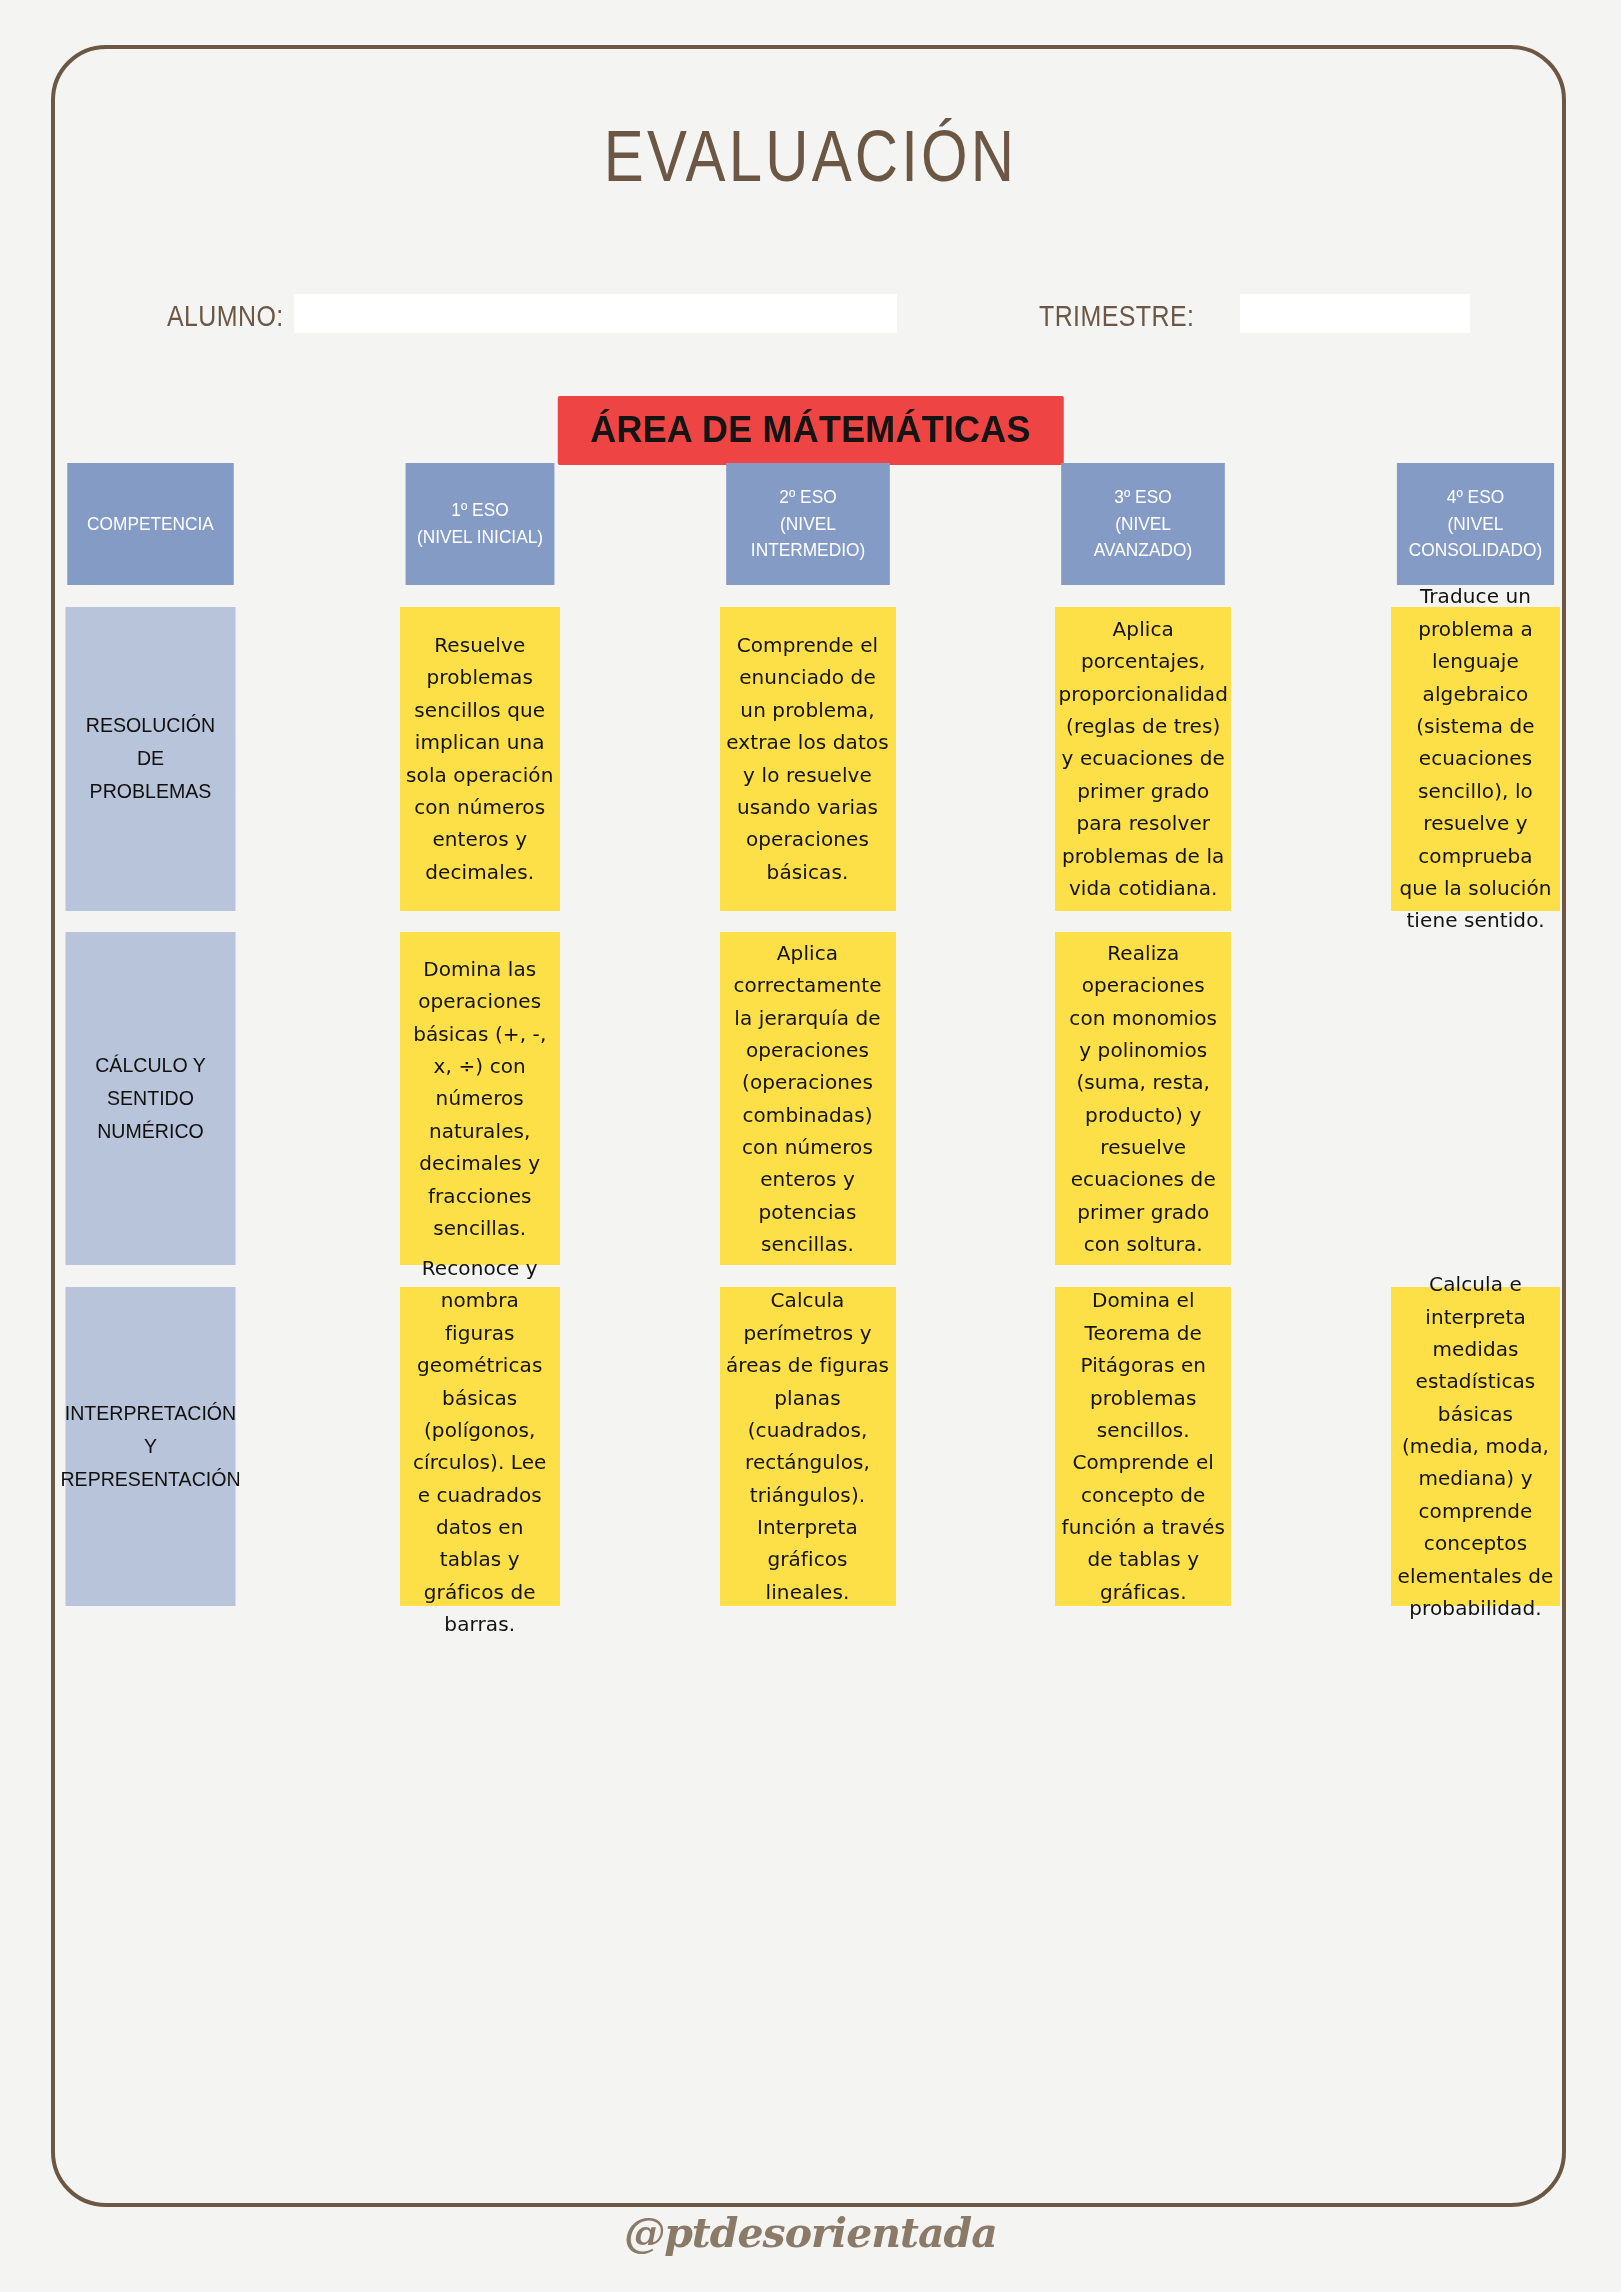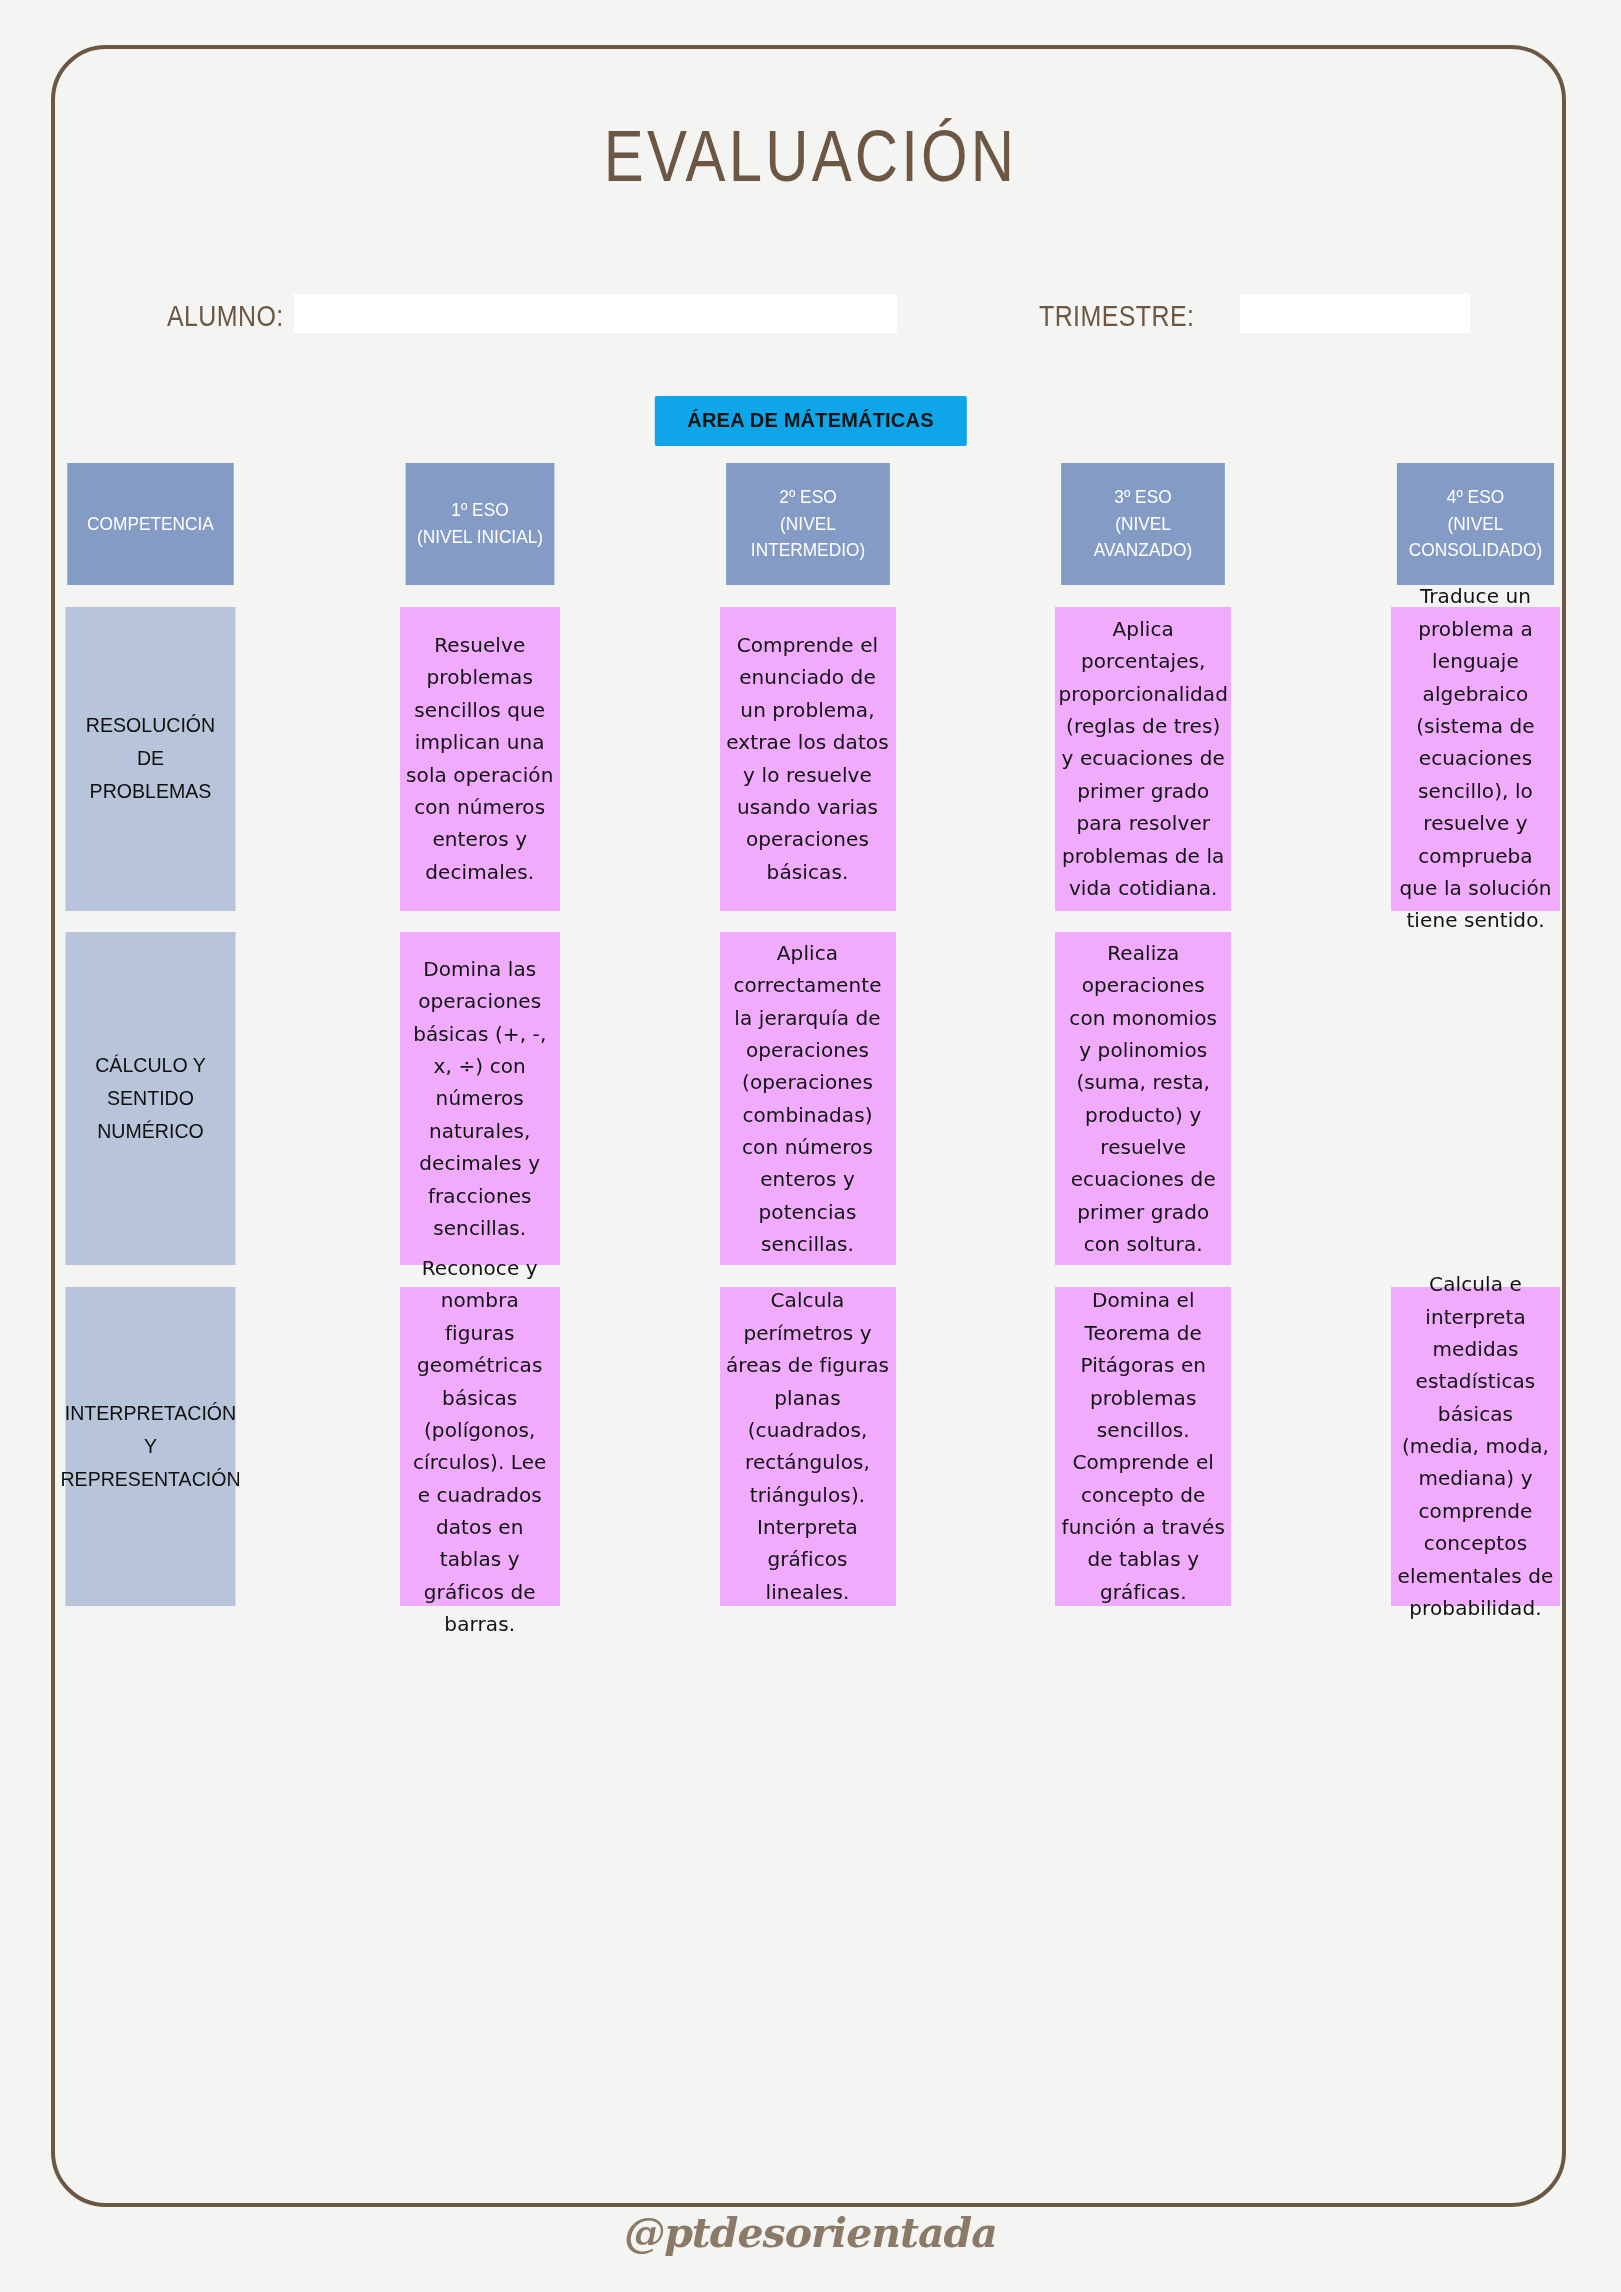--- a/index.html
+++ b/index.html
@@ -90,24 +90,24 @@
   #field-trimestre { left: 872px; }
   #field-trimestre .field-label { width: 201px; }
   #field-trimestre .field-input { width: 230px; }
 
   
   .subject-badge {
     position: absolute;
     left: 50%;
     transform: translateX(-50%);
     top: 396px;
-    background: #0ea5e9;
+    background: #ef4444;
     border-radius: 2px;
     padding: 12.7px 33px 14.7px;
-    font-size: 20px;
+    font-size: 36px;
     font-weight: bold;
     color: #141414;
     letter-spacing: 0.2px;
     white-space: nowrap;
   }
 
   
   .rubric {
     position: absolute;
     left: 61px;
@@ -149,21 +149,21 @@
     font-size: 20.6px;
     line-height: 1.6;
     padding: 9.8px 3.9px;
     box-sizing: border-box;
     transform: scaleX(0.95);
     font-family: "Liberation Sans Narrow", "Liberation Sans", sans-serif;
   }
   .comp-cell .cl { display: block; white-space: nowrap; }
 
   .desc-cell {
-    background: #f0abfc;
+    background: #fde047;
     color: #121212;
     display: flex;
     align-items: center;
     justify-content: center;
     text-align: center;
     font-size: 20px;
     line-height: 1.62;
     padding: 13.7px 5.9px;
     box-sizing: border-box;
     letter-spacing: 0.1px;

